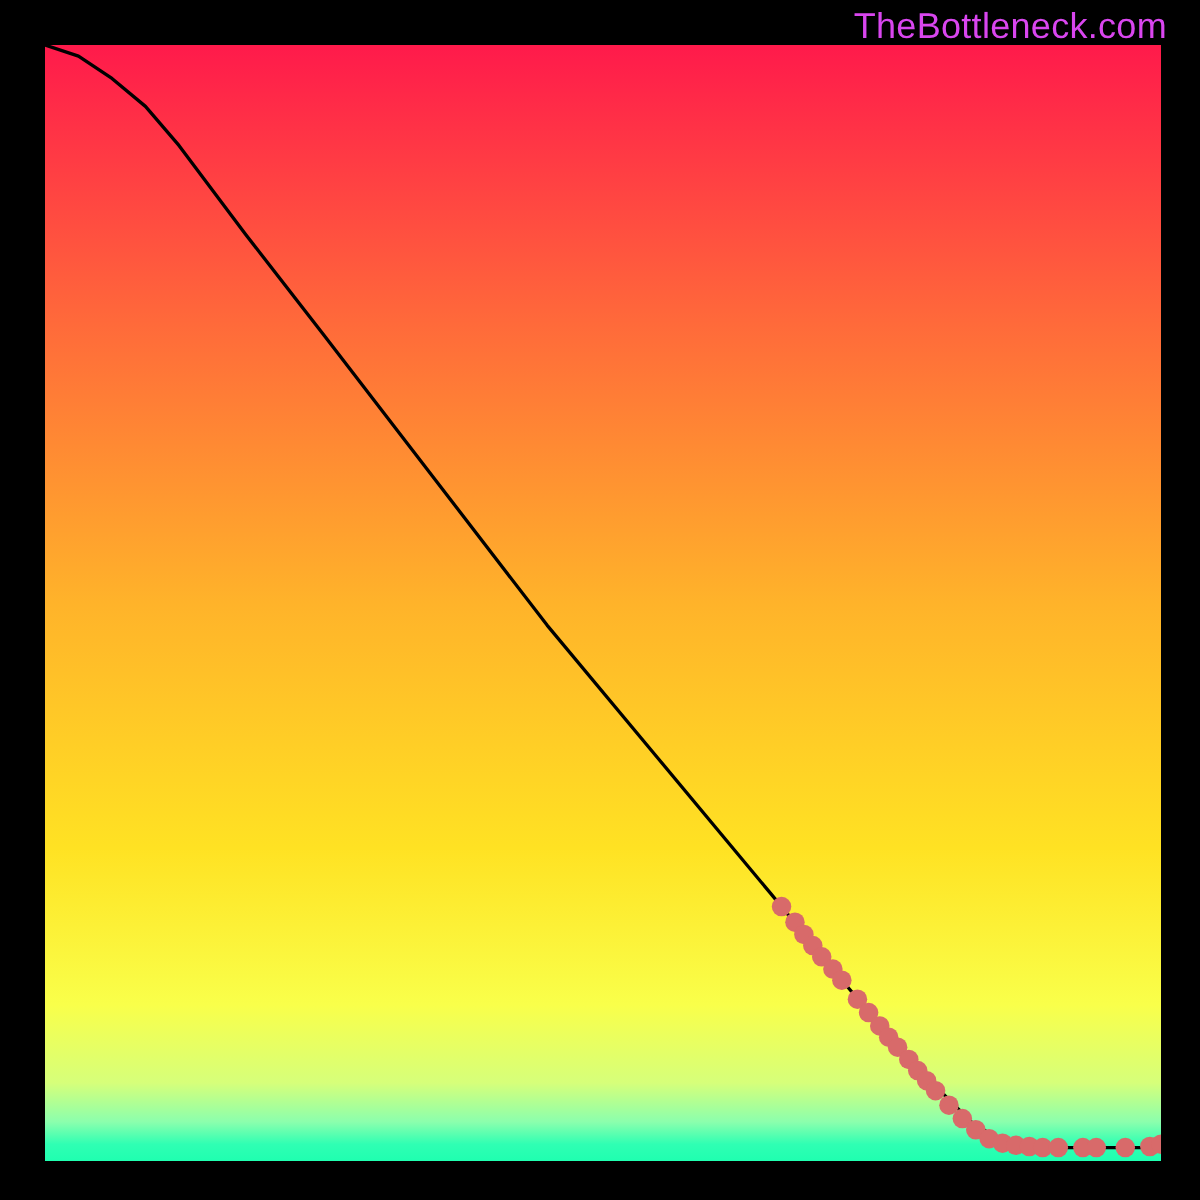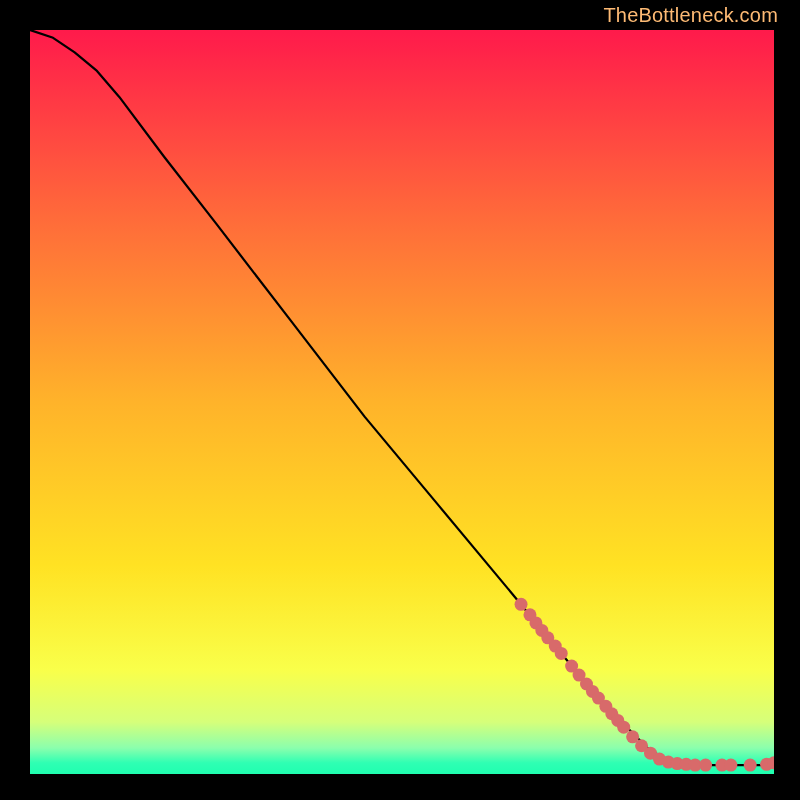--- a/index.html
+++ b/index.html
@@ -27,22 +27,22 @@
   }
   .plot-area svg {
     display: block;
     width: 744px;
     height: 744px;
   }
   .watermark {
     position: absolute;
     top: 4px;
     right: 22px;
-    color: #fdba74;
-    font-size: 20px;
+    color: #d946ef;
+    font-size: 24px;
     font-weight: 400;
     letter-spacing: 0.2px;
     user-select: none;
   }
 </style>
 </head>
 <body>
 
 <div class="frame">
   <div class="watermark">TheBottleneck.com</div>

